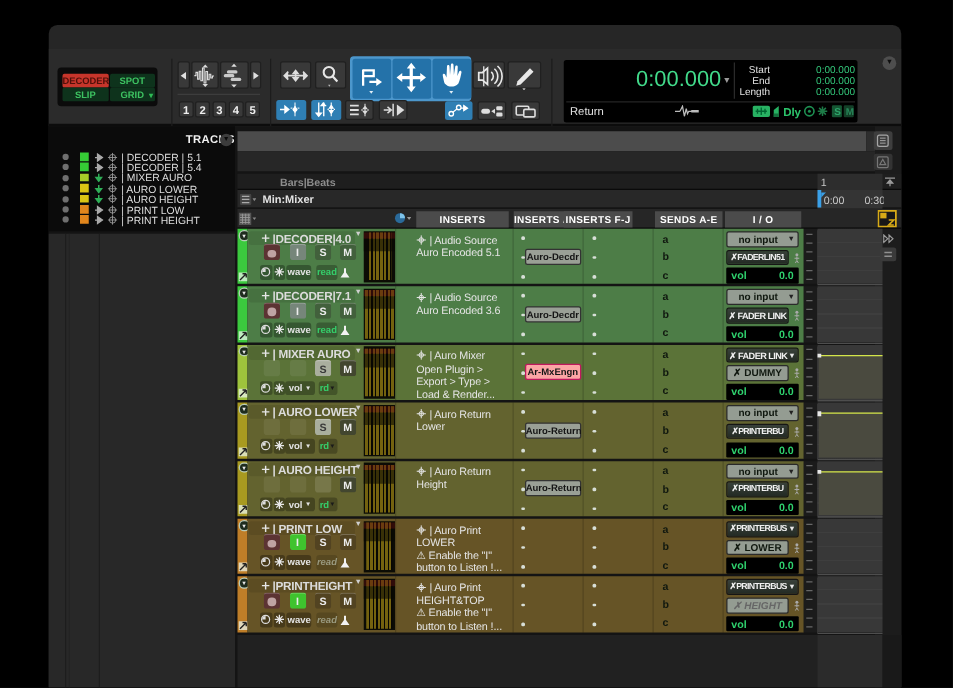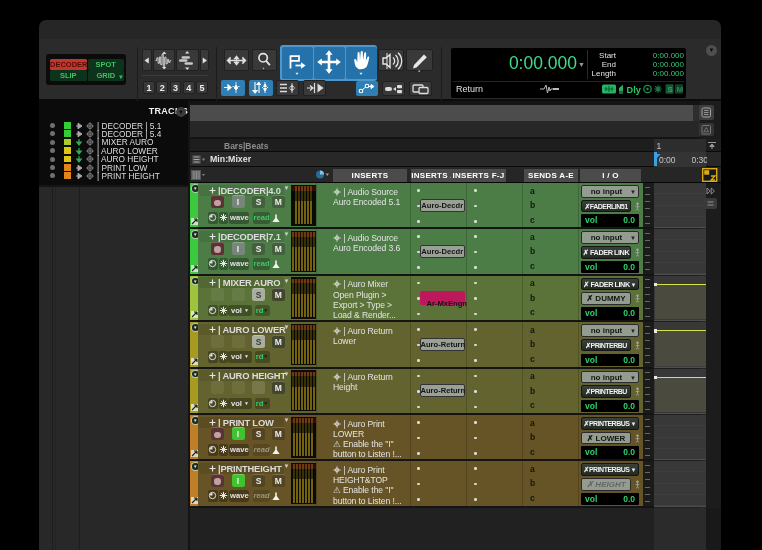--- a/index.html
+++ b/index.html
@@ -598,21 +598,21 @@
               <circle cx="4" cy="4" r="1.8" fill="none" stroke="#e4e4e4" stroke-width=".8"></circle>
               <path d="M4 .3v7.4M.3 4h7.4" stroke="#e4e4e4" stroke-width=".8"></path>
             </svg>| Auro Mixer</div>
           <div style="white-space:nowrap">Open Plugin &gt;</div>
           <div style="white-space:nowrap">Export &gt; Type &gt;</div>
           <div style="white-space:nowrap">Load &amp; Render...</div>
         </div>
         <div class="dot" style="left:227px;top:6px"></div>
         <div class="dot" style="left:227px;top:37px"></div>
         <div class="dot" style="left:227px;top:21.5px"></div>
-        <div class="abs" style="left:229.5px;top:15.5px;width:45.5px;height:13px;background:#0ea5e9;border:7px solid #be185d;border-radius:2px;color:#151515;font-size:7.6px;font-weight:bold;text-align:center;line-height:12px;white-space:nowrap">Ar-MxEngn</div>
+        <div class="abs" style="left:229.5px;top:15.5px;width:45.5px;height:13px;background:#fca5a5;border:1px solid #be185d;border-radius:2px;color:#151515;font-size:7.6px;font-weight:bold;text-align:center;line-height:12px;white-space:nowrap">Ar-MxEngn</div>
         <div class="dot" style="left:284px;top:6px"></div>
         <div class="dot" style="left:284px;top:21.5px"></div>
         <div class="dot" style="left:284px;top:37px"></div>
         <div class="abs" style="left:340px;top:2.5px;color:#10180f;font-size:8.5px;font-weight:bold">a</div>
         <div class="abs" style="left:340px;top:17.0px;color:#10180f;font-size:8.5px;font-weight:bold">b</div>
         <div class="abs" style="left:340px;top:31.5px;color:#10180f;font-size:8.5px;font-weight:bold">c</div>
         <div class="iobtn iodark" style="left:391px;top:2.0px;font-size:7.3px;letter-spacing:-.45px;padding-right:7px;position:absolute">✗ FADER LINK<span style="position:absolute;right:2px;top:0;color:#e8e8e8;font-size:6px">▼</span></div>
         <span style="position:absolute;left:444px;top:18.7px;width:7px;height:9px">
           <svg width="7" height="9" viewBox="0 0 7 9">
             <circle cx="3.5" cy="1.8" r="1.2" fill="#aaa"></circle>

